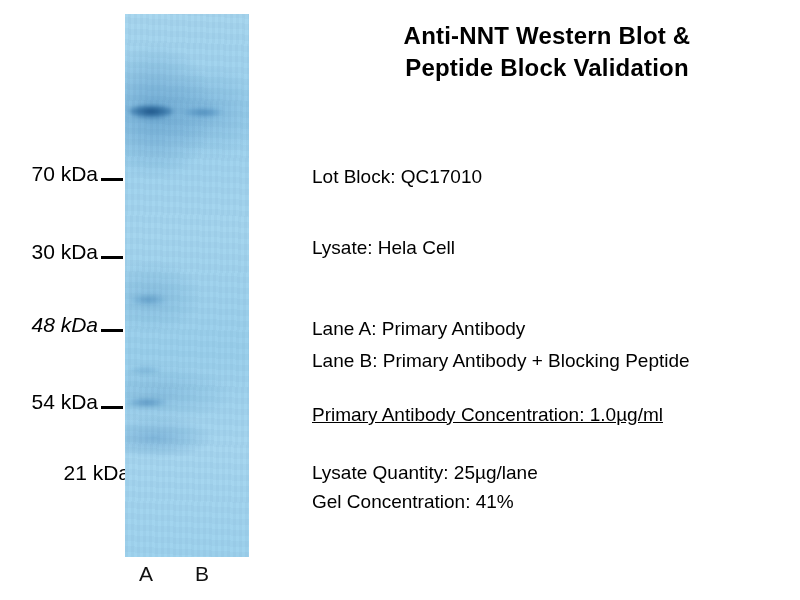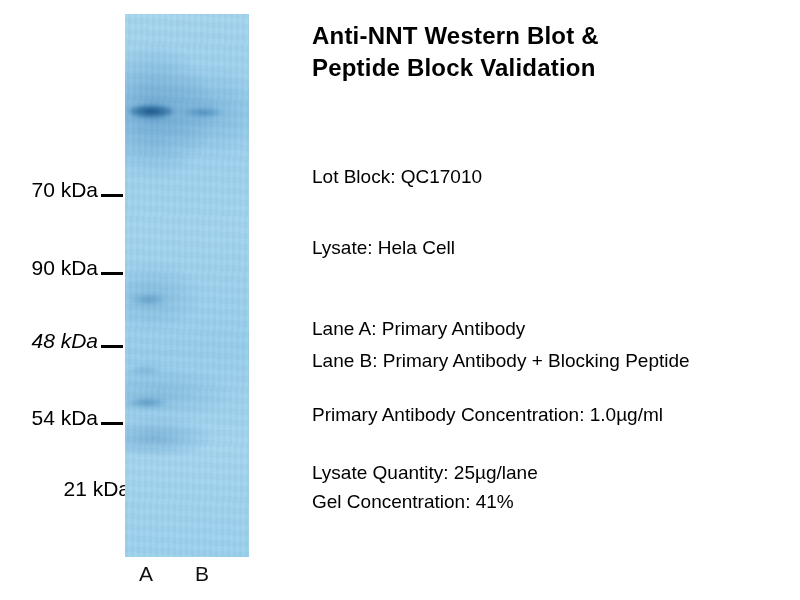--- a/index.html
+++ b/index.html
@@ -88,21 +88,21 @@
     color: #111111;
     font-family: "Liberation Sans", sans-serif;
   }
   .lane-a { left: 14px; top: 0; }
   .lane-b { left: 70px; top: 0; }
 
   
   .markers {
     position: absolute;
     left: 0;
-    top: 16px;
+    top: 0;
     width: 125px;
     height: 424px;
   }
   .marker {
     position: absolute;
     left: 0;
     width: 123px;
     display: flex;
     align-items: center;
     justify-content: flex-end;
@@ -121,20 +121,21 @@
   }
 
   
   .panel {
     position: absolute;
     left: 312px;
     top: 0;
     width: 488px;
     height: 584px;
     color: #000000;
+    text-align: center;
   }
   .title {
     position: absolute;
     left: 0;
     top: 20px;
     width: 470px;
     font-size: 24px;
     font-weight: bold;
     line-height: 1.35;
     letter-spacing: 0.2px;
@@ -143,37 +144,37 @@
     position: absolute;
     left: 0;
     font-size: 19px;
     line-height: 1.25;
     white-space: nowrap;
   }
   .lot      { top: 165px; }
   .lysate   { top: 236px; }
   .laneA    { top: 317px; }
   .laneB    { top: 349px; }
-  .conc1    { top: 403px; }
+  .conc1    { top: 403px; text-decoration: underline; }
   .conc2    { top: 432px; }
   .conc3    { top: 461px; }
   .conc4    { top: 490px; }
 </style>
 </head>
 <body>
 
 <div class="figure">
 
   <div class="markers">
     <div class="marker" style="top:162px;">
       <span class="mk-text">70 kDa</span>
         <span class="mk-tick"></span>
     </div>
     <div class="marker" style="top:240px;">
-      <span class="mk-text">90 kDa</span>
+      <span class="mk-text">30 kDa</span>
         <span class="mk-tick"></span>
     </div>
     <div class="marker" style="top:313px;font-style:italic;">
       <span class="mk-text">48 kDa</span>
         <span class="mk-tick"></span>
     </div>
     <div class="marker" style="top:390px;">
       <span class="mk-text">54 kDa</span>
         <span class="mk-tick"></span>
     </div>

